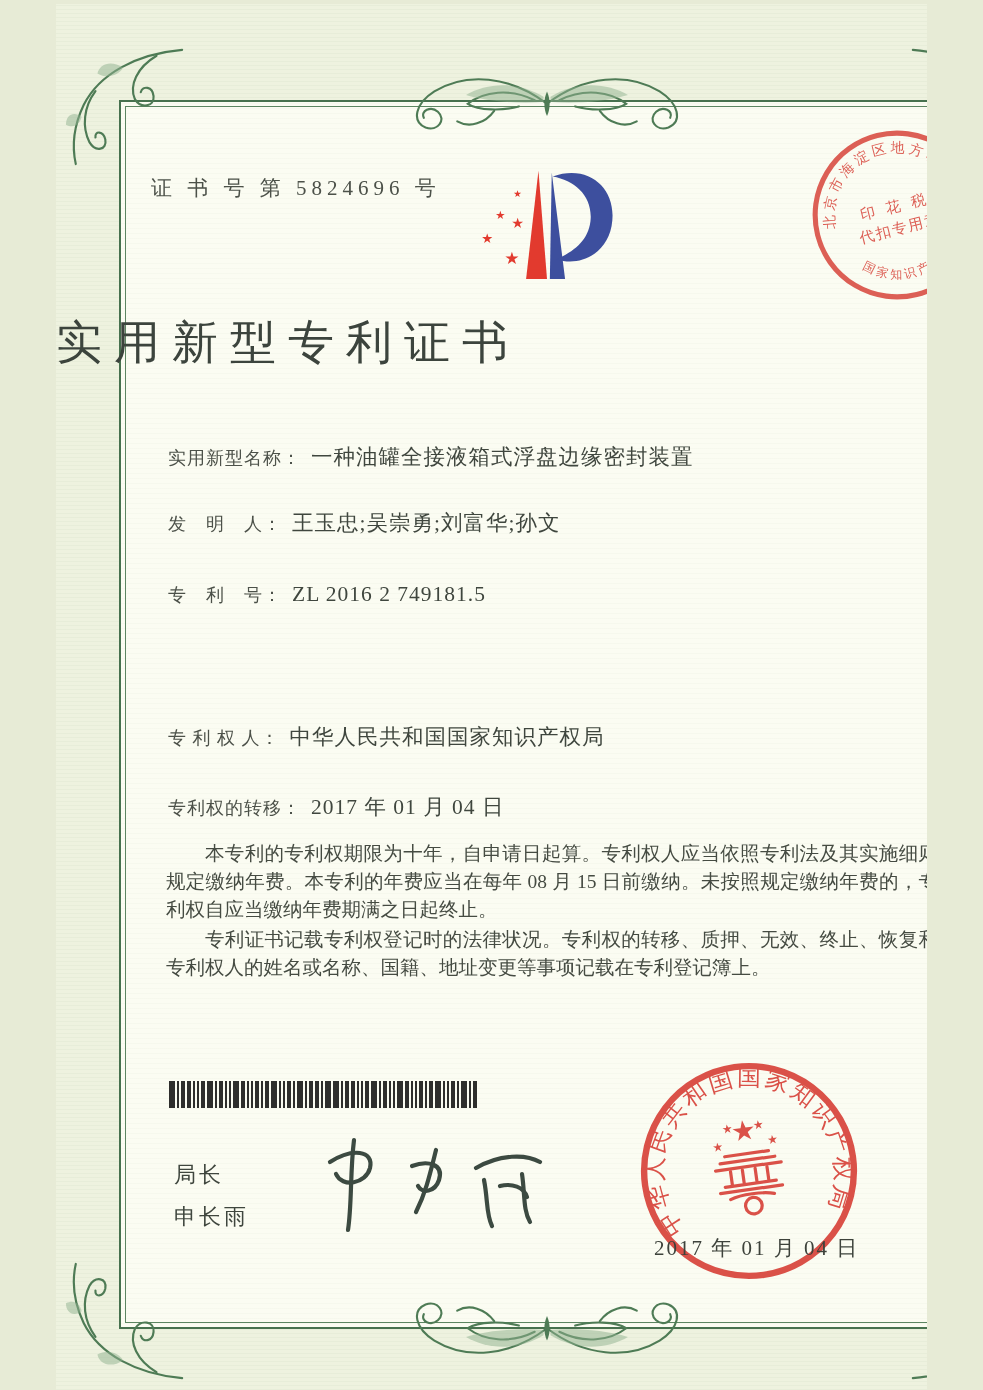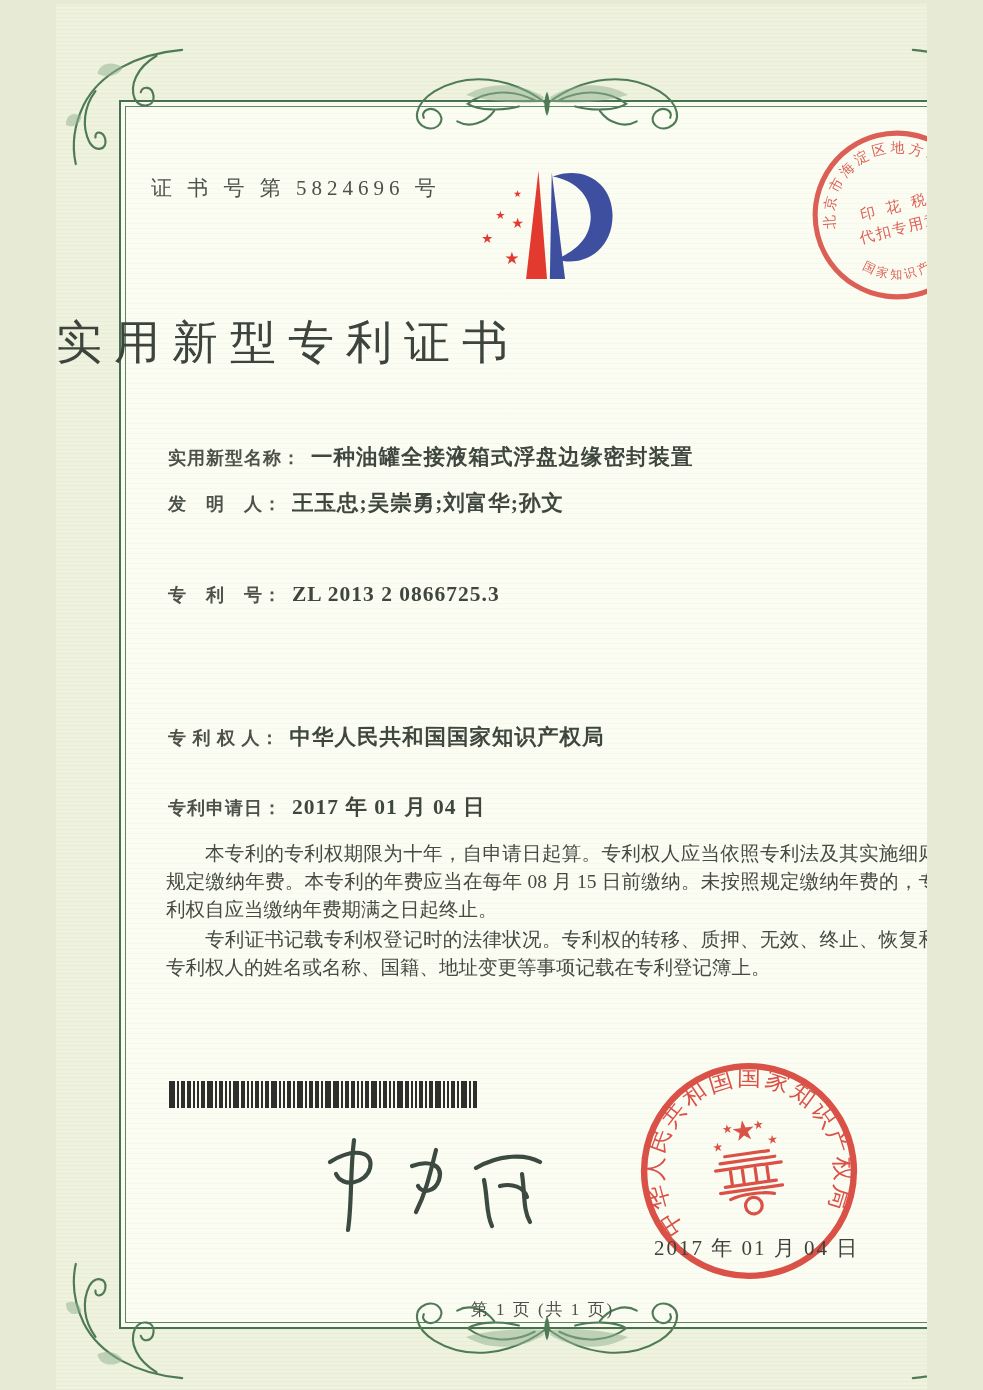--- a/index.html
+++ b/index.html
@@ -19,21 +19,21 @@
   
   .orn{position:absolute;overflow:visible;}
   .orn-tr{transform:scaleX(-1);}
   .orn-bl{transform:scaleY(-1);}
   .orn-br{transform:scale(-1,-1);}
   .orn-bc{transform:scaleY(-1);}
   
   .cert-no{left:95px;top:170px;font-size:21px;letter-spacing:5px;color:#4c5149;}
   .title{left:0;top:308px;width:983px;text-align:left;font-size:46px;font-weight:normal;
          letter-spacing:12px;color:#3c443d;}
-  .field{left:112px;width:780px;white-space:nowrap;font-weight:bold;}
+  .field{left:112px;width:780px;white-space:nowrap;}
   .field .lbl{font-size:18px;color:#4c5149;letter-spacing:1px;}
   .field .val{font-size:21.5px;color:#3f463e;margin-left:10px;letter-spacing:1px;}
   .body-text{left:110px;top:836px;width:772px;font-size:19.5px;line-height:28px;
              color:#454b42;text-align:justify;}
   .body-text p{margin:0 0 2px 0;text-indent:2em;}
   .barcode{left:113px;top:1077px;width:312px;height:27px;display:flex;gap:2px;}
   .barcode span{display:block;height:100%;background:#2e2e2c;}
   .director{left:118px;top:1150px;font-size:22px;color:#3f463e;line-height:42px;letter-spacing:3px;}
   .seal-date{left:598px;top:1230px;width:200px;font-size:21px;color:#3d423b;
              letter-spacing:2px;z-index:6;white-space:nowrap;}
@@ -124,31 +124,31 @@
       <text x="0" y="-4" fill="#da5248" font-size="16" letter-spacing="4" text-anchor="middle">印 花 税</text>
       <text x="0" y="20" fill="#da5248" font-size="16" letter-spacing="2" text-anchor="middle">代扣专用章</text>
     </g>
   </svg>
 
   <div class="abs title">实用新型专利证书</div>
 
   <div class="abs field" style="top:438px">
     <span class="lbl">实用新型名称：</span><span class="val">一种油罐全接液箱式浮盘边缘密封装置</span>
   </div>
-  <div class="abs field" style="top:484px">
+  <div class="abs field" style="top:504px">
     <span class="lbl">发　明　人：</span><span class="val">王玉忠;吴崇勇;刘富华;孙文</span>
   </div>
   <div class="abs field" style="top:578px">
-    <span class="lbl">专　利　号：</span><span class="val">ZL 2013 2 0866725.3</span>
+    <span class="lbl">专　利　号：</span><span class="val">ZL 2016 2 749181.5</span>
   </div>
   <div class="abs field" style="top:718px">
     <span class="lbl">专 利 权 人：</span><span class="val">中华人民共和国国家知识产权局</span>
   </div>
   <div class="abs field" style="top:788px">
-    <span class="lbl">专利申请日：</span><span class="val">2017 年 01 月 04 日</span>
+    <span class="lbl">专利权的转移：</span><span class="val">2017 年 01 月 04 日</span>
   </div>
 
   <div class="abs body-text">
     <p>本专利的专利权期限为十年，自申请日起算。专利权人应当依照专利法及其实施细则规定缴纳年费。本专利的年费应当在每年 08 月 15 日前缴纳。未按照规定缴纳年费的，专利权自应当缴纳年费期满之日起终止。</p>
     <p>专利证书记载专利权登记时的法律状况。专利权的转移、质押、无效、终止、恢复和专利权人的姓名或名称、国籍、地址变更等事项记载在专利登记簿上。</p>
   </div>
 
   <div class="abs barcode">
       <span style="width:6px"></span>
       <span style="width:2px"></span>
@@ -202,20 +202,24 @@
       <span style="width:6px"></span>
       <span style="width:2px"></span>
       <span style="width:2px"></span>
       <span style="width:4px"></span>
       <span style="width:2px"></span>
       <span style="width:6px"></span>
       <span style="width:2px"></span>
       <span style="width:4px"></span>
     </div>
 
+  <div class="abs director">
+    <div>局长</div>
+    <div>申长雨</div>
+  </div>
 
   <svg class="abs sig" viewBox="0 0 270 115">
     <g stroke="#3c4a41" stroke-width="4.2" fill="none" stroke-linecap="round" stroke-linejoin="round">
       <path d="M46,18 C42,50 44,82 40,108"></path>
       <path d="M22,40 C44,26 66,28 62,46 C58,62 34,66 28,52"></path>
       <path d="M128,28 C122,52 118,70 108,90"></path>
       <path d="M104,44 C120,38 136,42 131,58 C127,70 114,72 110,64"></path>
       <path d="M168,46 C192,32 218,32 232,40"></path>
       <path d="M176,58 C180,78 178,92 184,104"></path>
       <path d="M214,52 C217,72 215,88 222,100"></path>
@@ -245,15 +249,14 @@
           <path d="M-34,20 H34"></path>
           <path d="M-24,28 C-12,24 12,24 24,28"></path>
           <circle cx="0" cy="38" r="9"></circle>
         </g>
       </g>
     </g>
   </svg>
 
   <div class="abs seal-date">2017 年 01 月 04 日</div>
 
-  <div class="abs footer">第 1 页 (共 1 页)</div>
 
 </div>
 
 </body></html>

